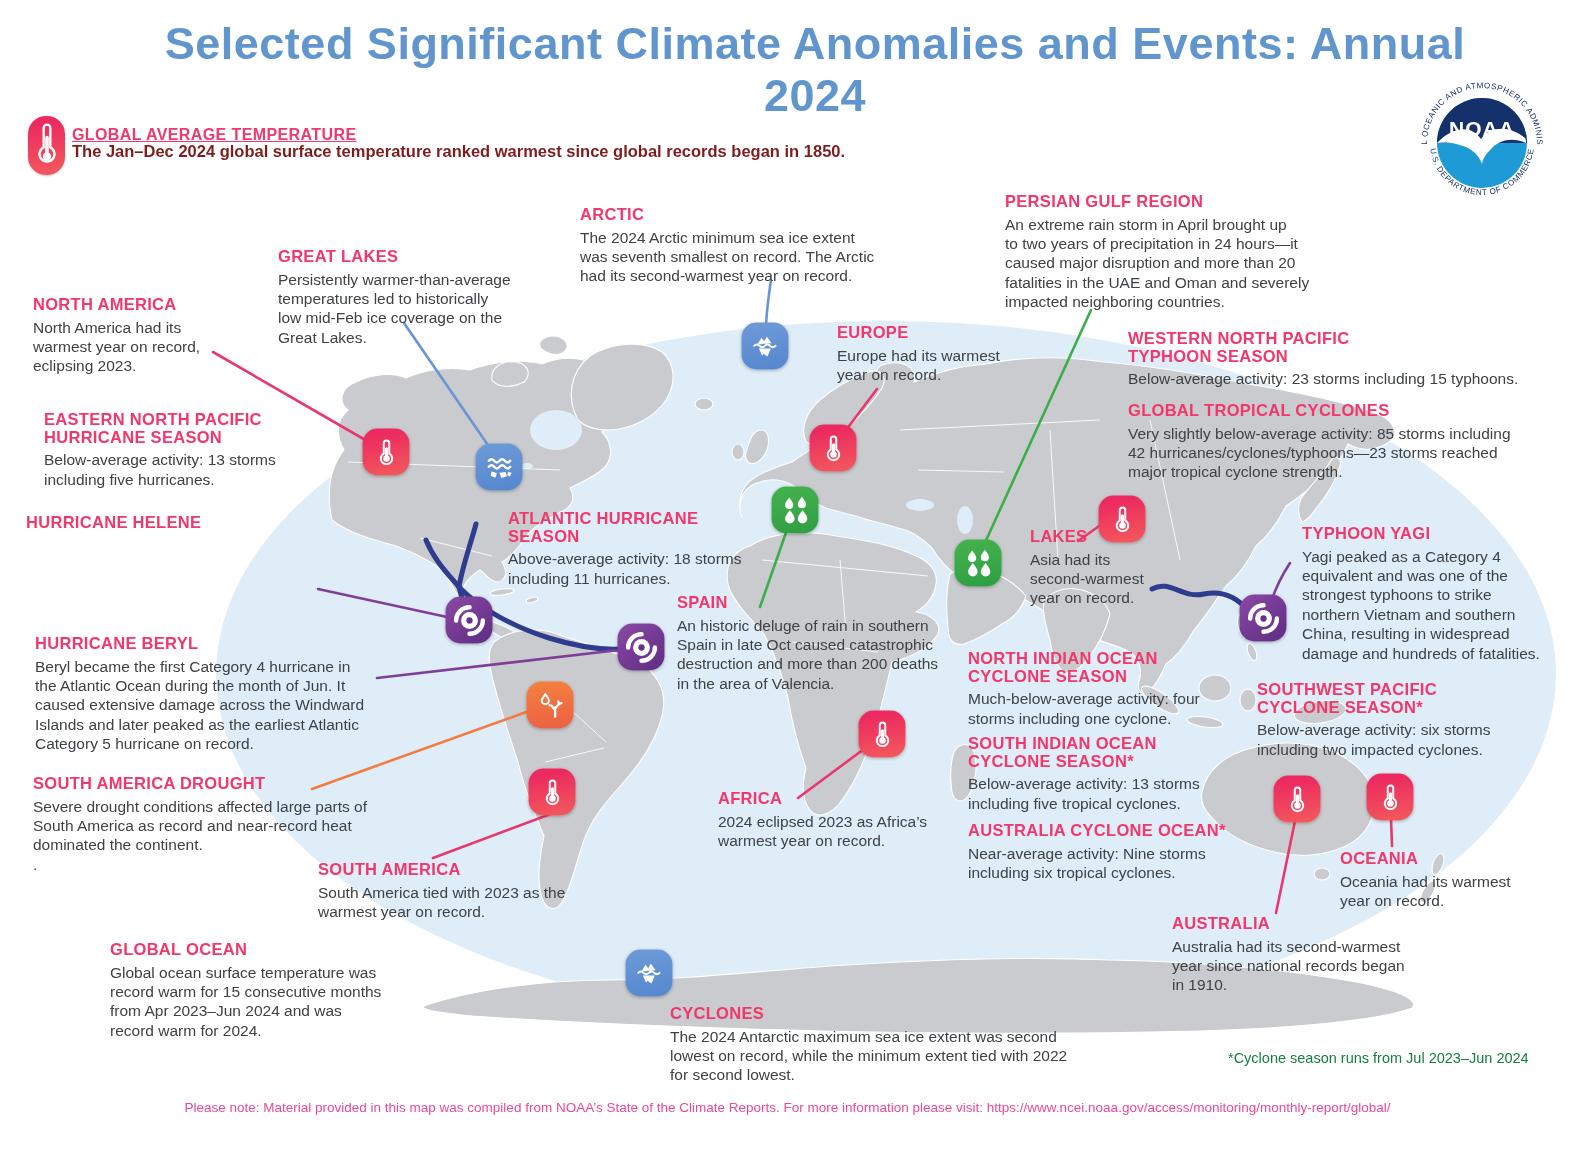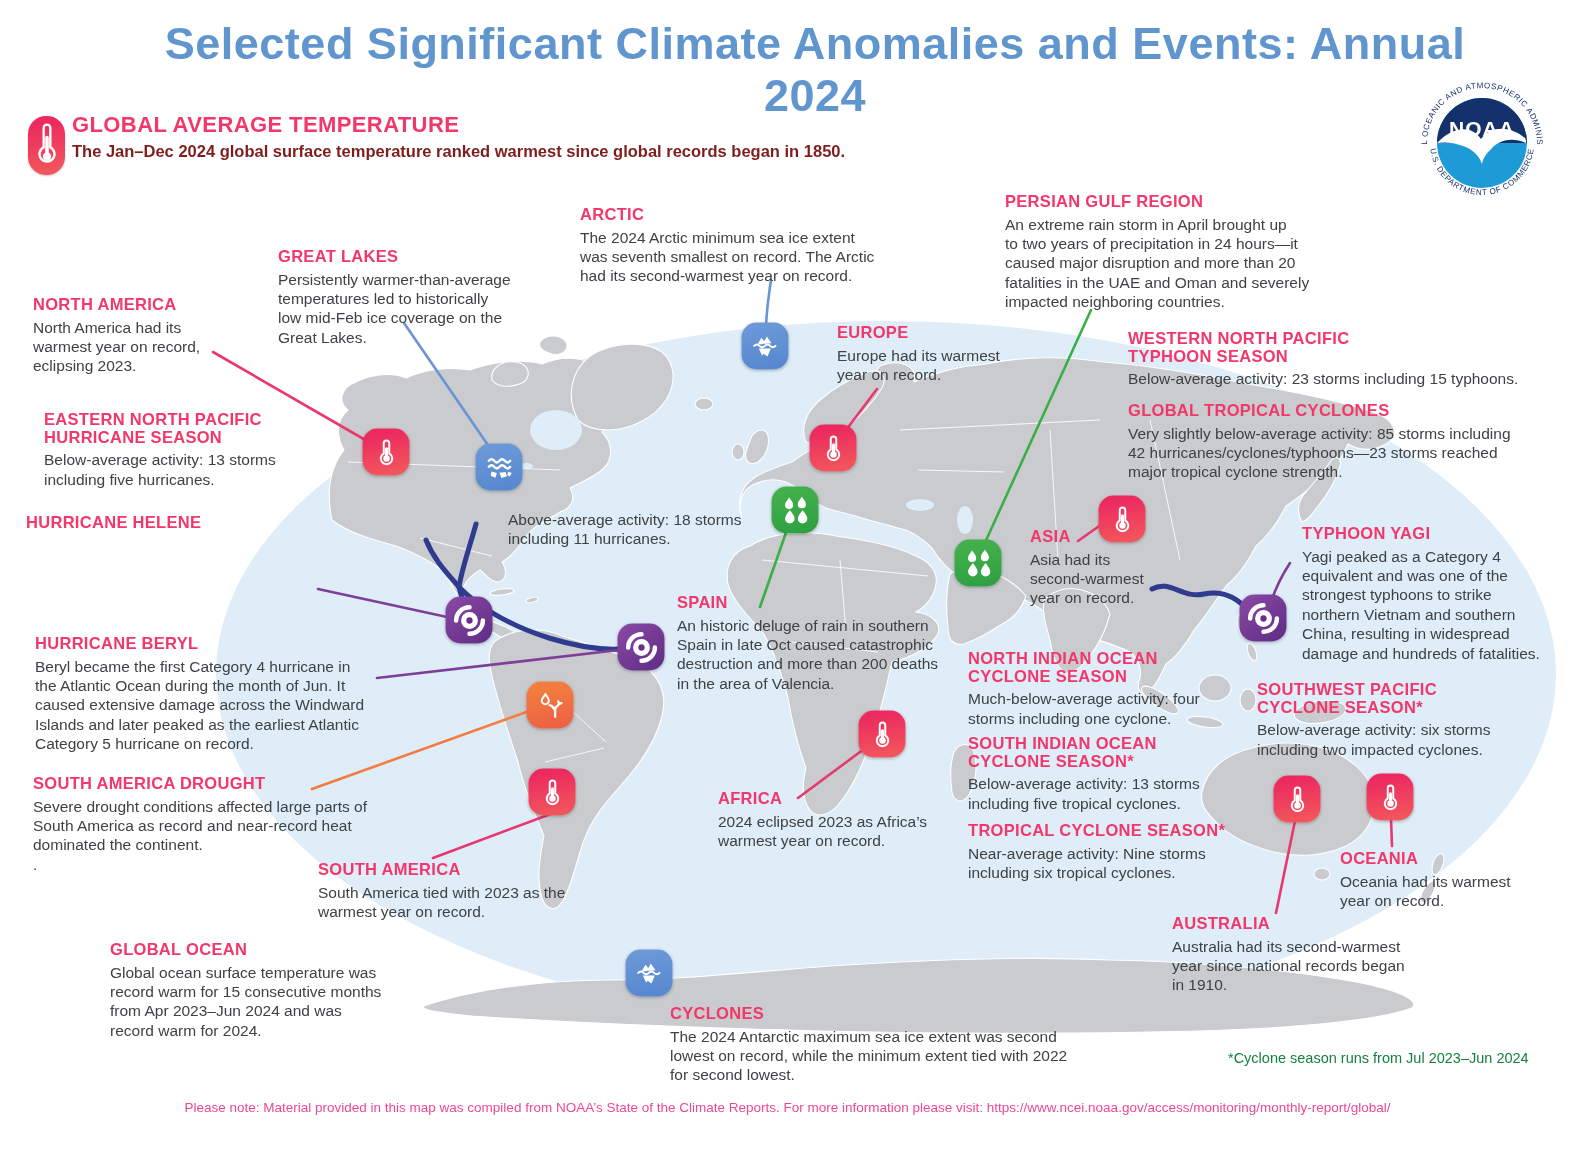--- a/index.html
+++ b/index.html
@@ -2,21 +2,21 @@
 <html><head>
 <meta charset="utf-8">
 <style>
   html,body{margin:0;padding:0;background:#fff;}
   .page{position:relative;width:1575px;height:1149px;background:#ffffff;overflow:hidden;
         font-family:"Liberation Sans",sans-serif;border-radius:24px;}
   .abs{position:absolute;}
   .title{left:120px;top:18px;width:1390px;text-align:center;font-size:45px;font-weight:700;
          color:#6095CE;letter-spacing:.5px;}
   
-  .legend-head{left:72px;top:112px;font-size:22px;font-weight:700;color:#F2376B;letter-spacing:.4px;}
+  .legend-head{left:72px;top:126px;font-size:16px;font-weight:700;color:#F2376B;letter-spacing:.4px;text-decoration:underline;}
   .legend-body{left:72px;top:142px;font-size:16.5px;font-weight:700;color:#7f1d1d;}
   .legend-icon{left:28px;top:116px;width:37px;height:59px;border-radius:18px;
                background:linear-gradient(170deg,#EC2A60 15%,#F2555C 90%);
                display:flex;align-items:center;justify-content:center;box-shadow:0 1px 2px rgba(0,0,0,.2);}
   
   .ann h3{margin:0 0 4px 0;font-size:16.5px;line-height:1.07;font-weight:700;color:#F2376B;
           letter-spacing:.3px;white-space:pre-line;}
   .ann p{margin:0;font-size:15.5px;line-height:1.25;color:#3E4245;white-space:pre-line;}
   
   .mapicon{width:47px;height:47px;border-radius:15px;transform:translate(-50%,-50%);
@@ -337,20 +337,22 @@
 low mid-Feb ice coverage on the
 Great Lakes.</p>
   </div>
   <div class="abs ann" style="left:580px;top:206px;width:350px">
     <h3>ARCTIC</h3>
     <p>The 2024 Arctic minimum sea ice extent
 was seventh smallest on record. The Arctic
 had its second-warmest year on record.</p>
   </div>
   <div class="abs ann" style="left:508px;top:510px;width:270px">
+    <h3>ATLANTIC HURRICANE
+SEASON</h3>
     <p>Above-average activity: 18 storms
 including 11 hurricanes.</p>
   </div>
   <div class="abs ann" style="left:677px;top:594px;width:300px">
     <h3>SPAIN</h3>
     <p>An historic deluge of rain in southern
 Spain in late Oct caused catastrophic
 destruction and more than 200 deaths
 in the area of Valencia.</p>
   </div>
@@ -372,21 +374,21 @@
 TYPHOON SEASON</h3>
     <p>Below-average activity: 23 storms including 15 typhoons.</p>
   </div>
   <div class="abs ann" style="left:1128px;top:402px;width:445px">
     <h3>GLOBAL TROPICAL CYCLONES</h3>
     <p>Very slightly below-average activity: 85 storms including
 42 hurricanes/cyclones/typhoons—23 storms reached
 major tropical cyclone strength.</p>
   </div>
   <div class="abs ann" style="left:1030px;top:528px;width:180px">
-    <h3>ASIA</h3>
+    <h3>LAKES</h3>
     <p>Asia had its
 second-warmest
 year on record.</p>
   </div>
   <div class="abs ann" style="left:1302px;top:525px;width:268px">
     <h3>TYPHOON YAGI</h3>
     <p>Yagi peaked as a Category 4
 equivalent and was one of the
 strongest typhoons to strike
 northern Vietnam and southern
@@ -399,21 +401,21 @@
     <p>Much-below-average activity: four
 storms including one cyclone.</p>
   </div>
   <div class="abs ann" style="left:968px;top:735px;width:270px">
     <h3>SOUTH INDIAN OCEAN
 CYCLONE SEASON*</h3>
     <p>Below-average activity: 13 storms
 including five tropical cyclones.</p>
   </div>
   <div class="abs ann" style="left:968px;top:822px;width:320px">
-    <h3>TROPICAL CYCLONE SEASON*</h3>
+    <h3>AUSTRALIA CYCLONE OCEAN*</h3>
     <p>Near-average activity: Nine storms
 including six tropical cyclones.</p>
   </div>
   <div class="abs ann" style="left:1257px;top:681px;width:260px">
     <h3>SOUTHWEST PACIFIC
 CYCLONE SEASON*</h3>
     <p>Below-average activity: six storms
 including two impacted cyclones.</p>
   </div>
   <div class="abs ann" style="left:718px;top:790px;width:250px">

